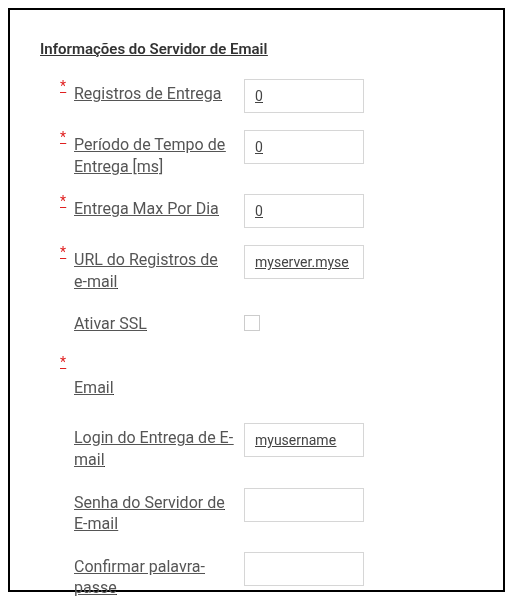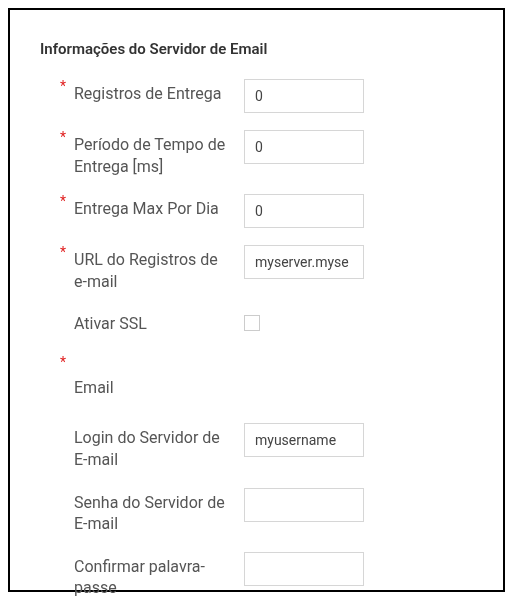--- a/index.html
+++ b/index.html
@@ -1,18 +1,19 @@
 <!DOCTYPE html>
 <html><head>
   <meta charset="utf-8">
   <style>
     * {
       box-sizing: border-box;
       margin: 0;
       padding: 0;
+      text-decoration: underline;
     }
     body {
       font-family: -apple-system, BlinkMacSystemFont, "Segoe UI", Roboto, "Helvetica Neue", Arial, sans-serif;
       background: #fff;
       padding: 8px;
       width: 513px;
     }
     .panel {
       border: 2px solid #000;
       background: #fff;
@@ -140,21 +141,21 @@
       <div class="label-cell"></div>
       <div class="input-cell"></div>
     </div>
     <div class="form-row">
       <div class="required-marker"></div>
       <div class="label-cell">Email</div>
     </div>
 
     <div class="form-row">
       <div class="required-marker"></div>
-      <div class="label-cell">Login do Servidor de E-mail</div>
+      <div class="label-cell">Login do Entrega de E-mail</div>
       <div class="input-cell">
         <input type="text" class="text-input" value="myusername" style="">
       </div>
     </div>
 
     <div class="form-row">
       <div class="required-marker"></div>
       <div class="label-cell">Senha do Servidor de E-mail</div>
       <div class="input-cell">
         <input type="password" class="text-input" value="" style="">

